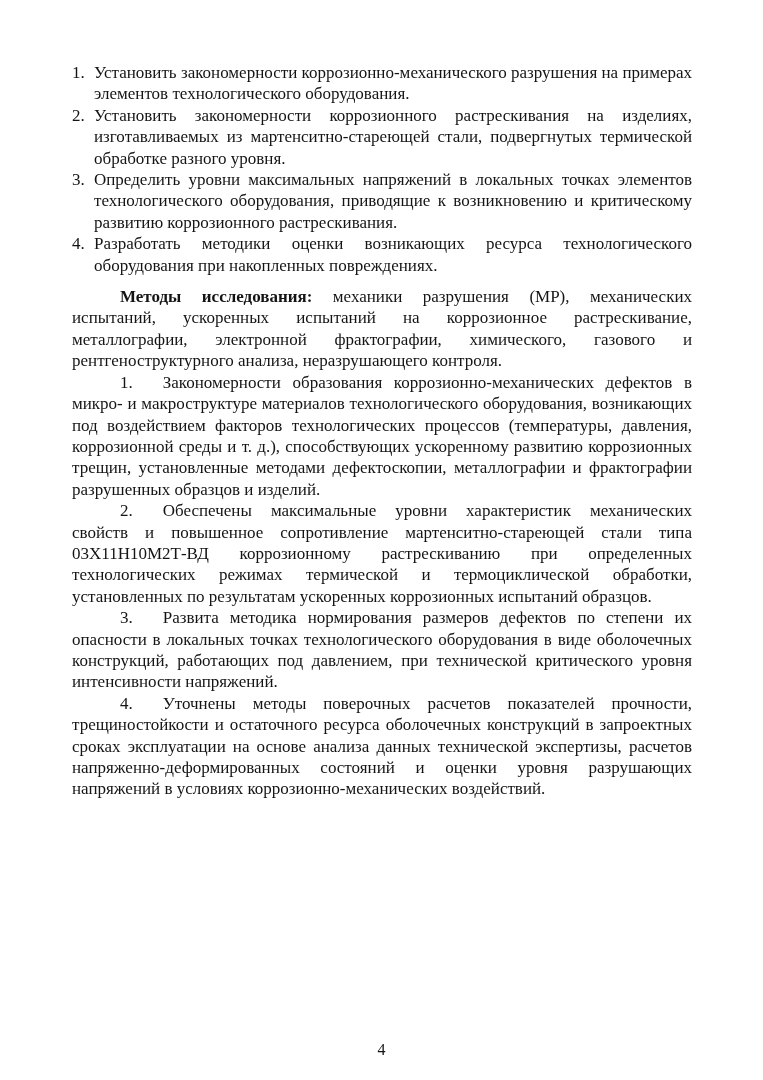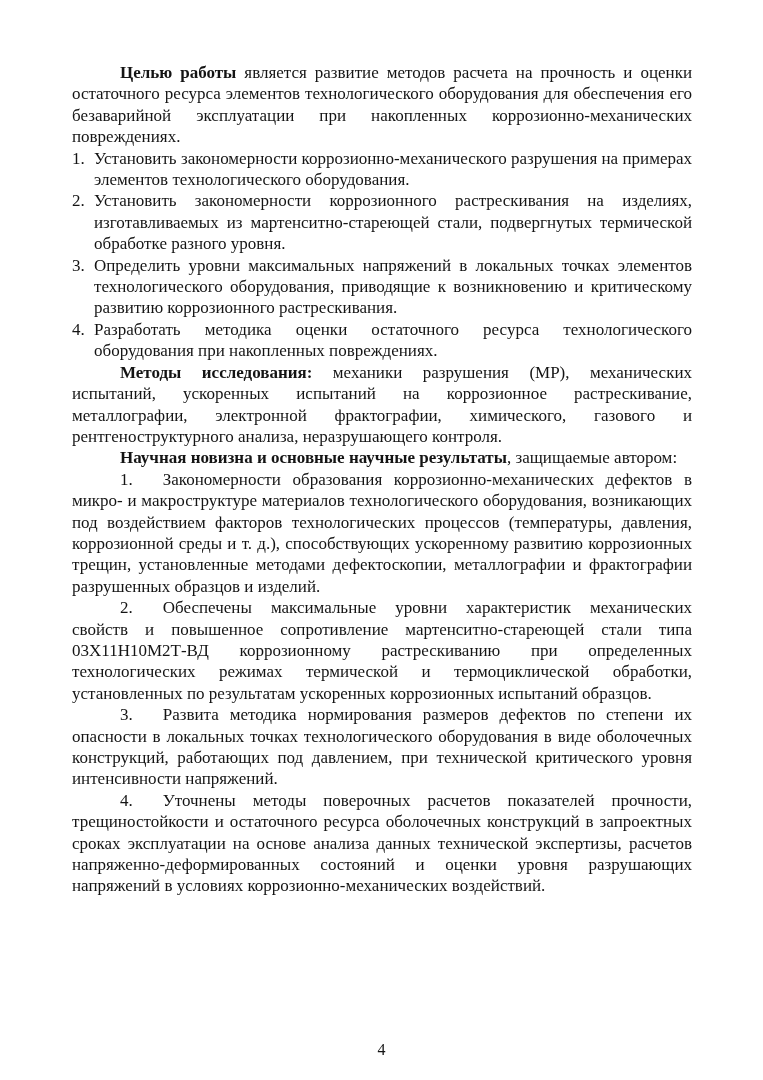--- a/index.html
+++ b/index.html
@@ -40,62 +40,60 @@
   }
   .task-num {
     flex: 0 0 22px;
     text-align: left;
   }
   .task-text {
     flex: 1 1 auto;
     text-align: justify;
   }
   .spaced-sm {
-    margin-top: 0;
+    margin-top: 10px;
   }
   .res-num {
     margin-right: 30px;
   }
   .page-number {
     position: absolute;
     bottom: 20px;
     left: 0;
     width: 100%;
     text-align: center;
     font-size: 16px;
   }
 </style>
 </head>
 <body>
 
 <div class="page">
 
-  <p class="para indent"><b>Целью работы</b><span> является развитие методов расчета на прочность и оценки остаточного ресурса элементов технологического оборудования для обеспечения его безаварийной эксплуатации при накопленных коррозионно-механических повреждениях.</span></p>
 
 
   <div class="task">
     <span class="task-num">1.</span>
     <span class="task-text">Установить закономерности коррозионно-механического разрушения на примерах элементов технологического оборудования.</span>
   </div>
   <div class="task">
     <span class="task-num">2.</span>
     <span class="task-text">Установить закономерности коррозионного растрескивания на изделиях, изготавливаемых из мартенситно-стареющей стали, подвергнутых термической обработке разного уровня.</span>
   </div>
   <div class="task">
     <span class="task-num">3.</span>
     <span class="task-text">Определить уровни максимальных напряжений в локальных точках элементов технологического оборудования, приводящие к возникновению и критическому развитию коррозионного растрескивания.</span>
   </div>
   <div class="task">
     <span class="task-num">4.</span>
-    <span class="task-text">Разработать методика оценки остаточного ресурса технологического оборудования при накопленных повреждениях.</span>
+    <span class="task-text">Разработать методики оценки возникающих ресурса технологического оборудования при накопленных повреждениях.</span>
   </div>
 
   <p class="para indent spaced-sm"><b>Методы исследования:</b><span> механики разрушения (МР), механических испытаний, ускоренных испытаний на коррозионное растрескивание, металлографии, электронной фрактографии, химического, газового и рентгеноструктурного анализа, неразрушающего контроля.</span></p>
 
-  <p class="para indent spaced-sm"><b>Научная новизна и основные научные результаты</b><span>, защищаемые автором:</span></p>
 
   <p class="para indent"><span class="res-num">1.</span><span>Закономерности образования коррозионно-механических дефектов в микро- и макроструктуре материалов технологического оборудования, возникающих под воздействием факторов технологических процессов (температуры, давления, коррозионной среды и т. д.), способствующих ускоренному развитию коррозионных трещин, установленные методами дефектоскопии, металлографии и фрактографии разрушенных образцов и изделий.</span></p>
 
   <p class="para indent"><span class="res-num">2.</span><span>Обеспечены максимальные уровни характеристик механических свойств и повышенное сопротивление мартенситно-стареющей стали типа 03Х11Н10М2Т-ВД коррозионному растрескиванию при определенных технологических режимах термической и термоциклической обработки, установленных по результатам ускоренных коррозионных испытаний образцов.</span></p>
 
   <p class="para indent"><span class="res-num">3.</span><span>Развита методика нормирования размеров дефектов по степени их опасности в локальных точках технологического оборудования в виде оболочечных конструкций, работающих под давлением, при технической критического уровня интенсивности напряжений.</span></p>
 
   <p class="para indent"><span class="res-num">4.</span><span>Уточнены методы поверочных расчетов показателей прочности, трещиностойкости и остаточного ресурса оболочечных конструкций в запроектных сроках эксплуатации на основе анализа данных технической экспертизы, расчетов напряженно-деформированных состояний и оценки уровня разрушающих напряжений в условиях коррозионно-механических воздействий.</span></p>
 
   <div class="page-number">4</div>

